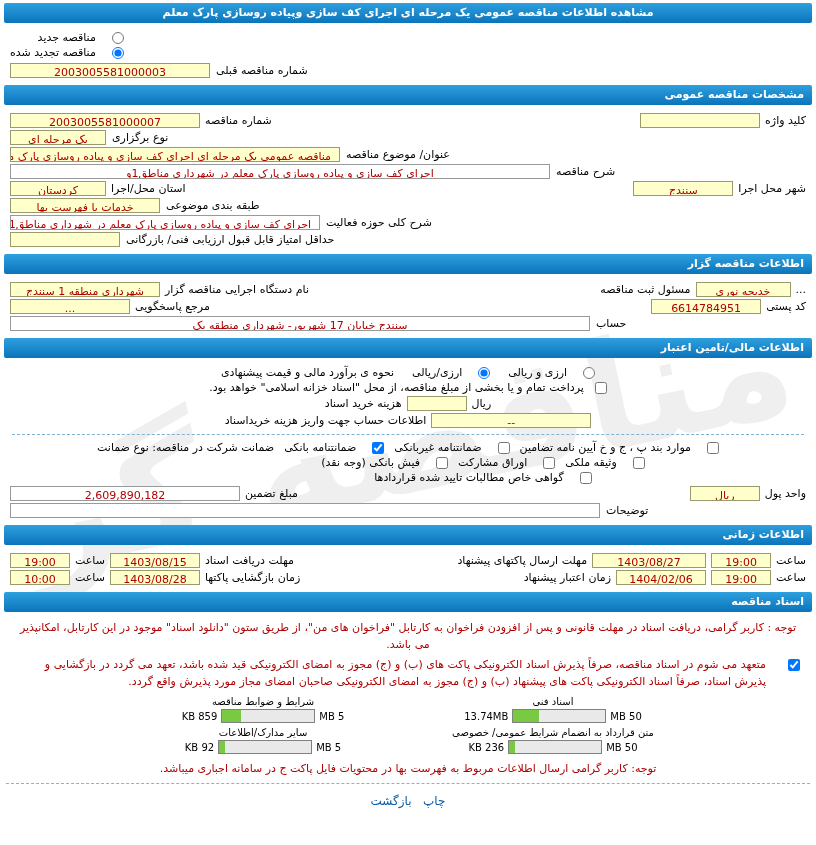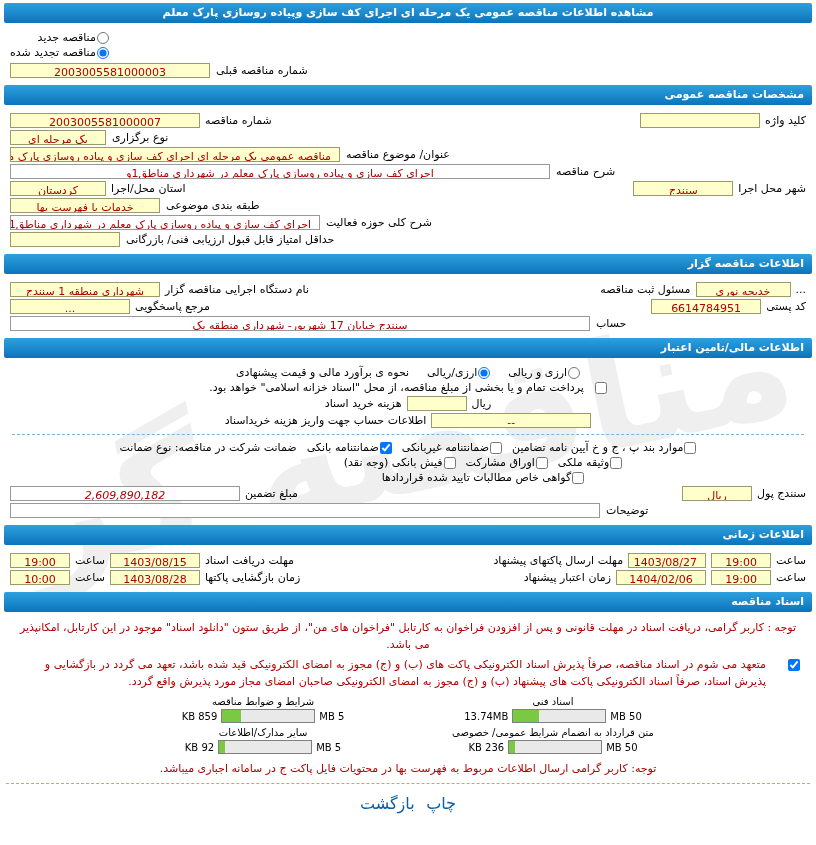--- a/index.html
+++ b/index.html
@@ -59,21 +59,21 @@
     height:15px;
     line-height:15px;
     box-sizing:border-box;
     overflow:hidden;
     white-space:nowrap;
     text-align:center;
   }
   .fld.plain{background:#fff;border:1px solid #999;color:#b00000;}
   .fld.empty{color:transparent;}
   .radiolist{display:flex;flex-direction:column;align-items:flex-start;gap:2px;padding:2px 10px 2px 0;}
-  .radioitem{display:flex;align-items:center;gap:1px;font-size:11px;}
+  .radioitem{display:flex;align-items:center;gap:16px;font-size:11px;}
   input[type=radio],input[type=checkbox]{margin:0;width:12px;height:12px;vertical-align:middle;}
   .sec{padding:2px 6px;}
   .hr-dash{border:0;border-top:1px dashed #7fb2d6;margin:6px 2px;}
   .notice{
     color:#b00000;
     font-size:11px;
     line-height:1.5;
     text-align:center;
     padding:2px 6px;
   }
@@ -86,21 +86,21 @@
     width:92px;height:12px;border:1px solid #808080;background:#e9e9e9;position:relative;direction:ltr;
   }
   .barfill{height:100%;background:#7ac943;}
   .metertxt{font-size:10px;color:#000;}
   .footer{
     text-align:center;color:#b00000;font-size:11px;padding:6px 0 2px 0;
   }
   .links{
     text-align:center;padding:6px 0;
   }
-  .links a{color:#0b5ea8;font-size:16px;text-decoration:none;margin:4px 4px;}
+  .links a{color:#0b5ea8;font-size:12px;text-decoration:none;margin:4px 4px;}
   .bottomline{border-top:1px dashed #c8a27a;margin:4px 2px;}
   .inline{display:inline-flex;align-items:center;gap:5px;}
 </style>
 </head>
 <body>
 
 <div class="watermark">مناقصه گر</div>
 
 <div class="wrap">
 
@@ -262,41 +262,41 @@
     </div>
     <div class="row" style="justify-content:center;gap:10px;padding-left:150px;">
       <label class="radioitem">
         <input type="checkbox" style="">
         <span>گواهی خاص مطالبات تایید شده قراردادها</span>
       </label>
     </div>
 
     <div class="row" style="justify-content:space-between;">
       <div class="inline">
-        <div class="lbl">سنندج پول</div>
+        <div class="lbl">واحد پول</div>
         <div class="fld" style="width:70px;">ریال</div>
       </div>
       <div class="inline">
         <div class="lbl">مبلغ  تضمین</div>
-        <div class="fld plain" style="width:230px;font-style:italic;">2,609,890,182</div>
+        <div class="fld plain" style="width:230px;">2,609,890,182</div>
       </div>
     </div>
     <div class="row" style="justify-content:flex-end;">
       <div class="lbl">توضیحات</div>
       <div class="fld plain empty" style="width:590px;"></div>
     </div>
   </div>
 
   <div class="bar">اطلاعات زمانی</div>
   <div class="sec">
     <div class="row" style="justify-content:space-between;">
       <div class="inline">
         <div class="lbl">ساعت</div>
         <div class="fld" style="width:60px;">19:00</div>
-        <div class="fld" style="width:78px;">1403/08/27</div>
+        <div class="fld" style="width:114px;">1403/08/27</div>
         <div class="lbl">مهلت ارسال پاکتهای پیشنهاد</div>
       </div>
       <div class="inline">
         <div class="lbl">مهلت دریافت اسناد</div>
         <div class="fld" style="width:90px;">1403/08/15</div>
         <div class="lbl">ساعت</div>
         <div class="fld" style="width:60px;">19:00</div>
       </div>
     </div>
     <div class="row" style="justify-content:space-between;">

